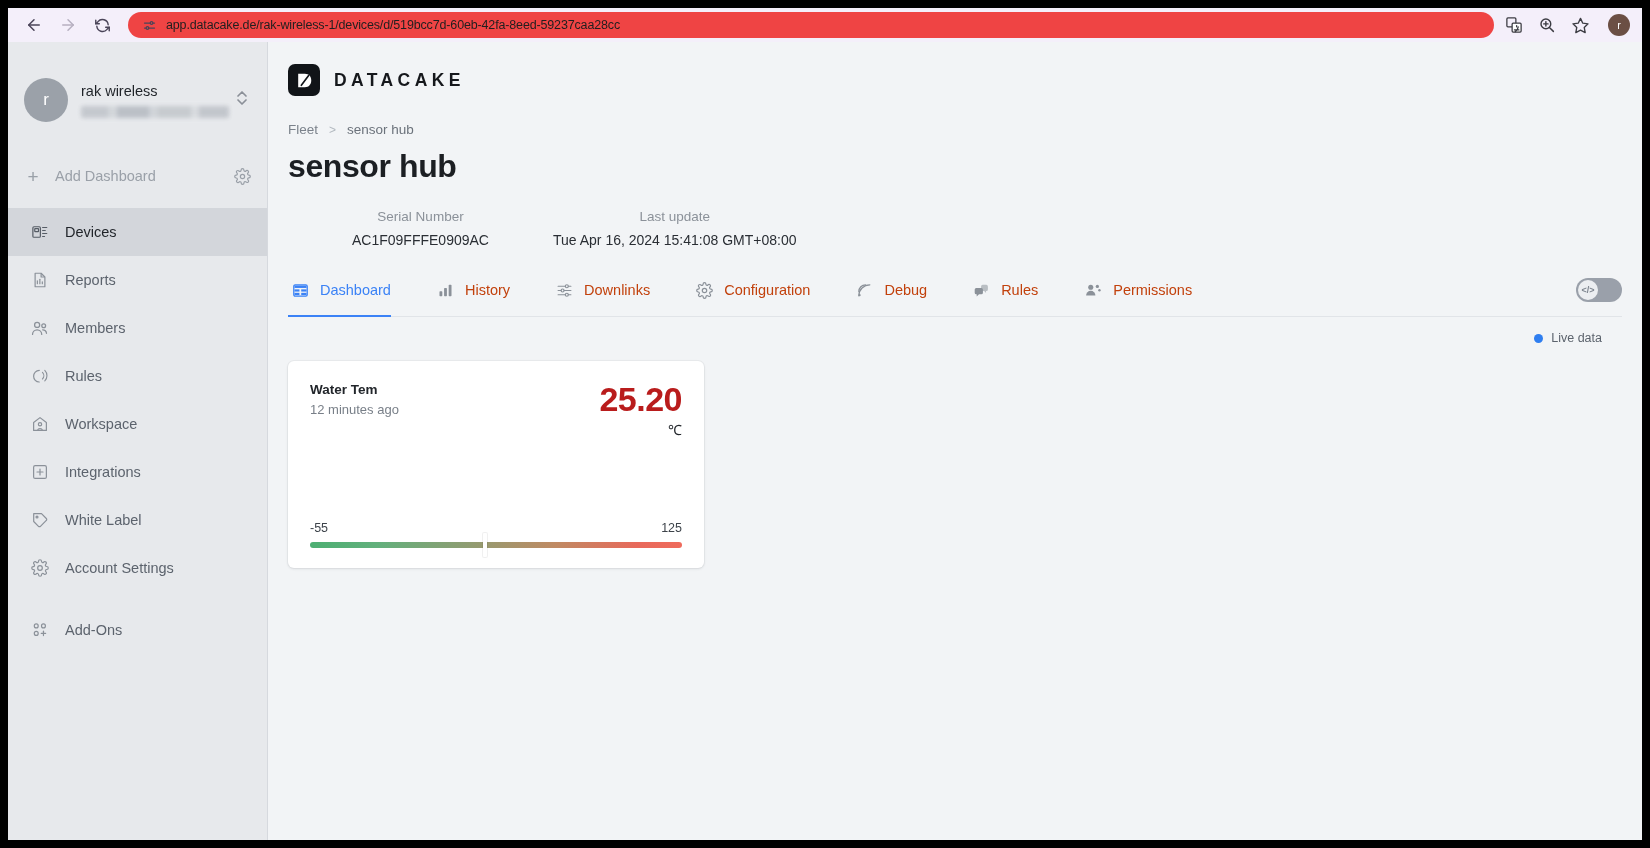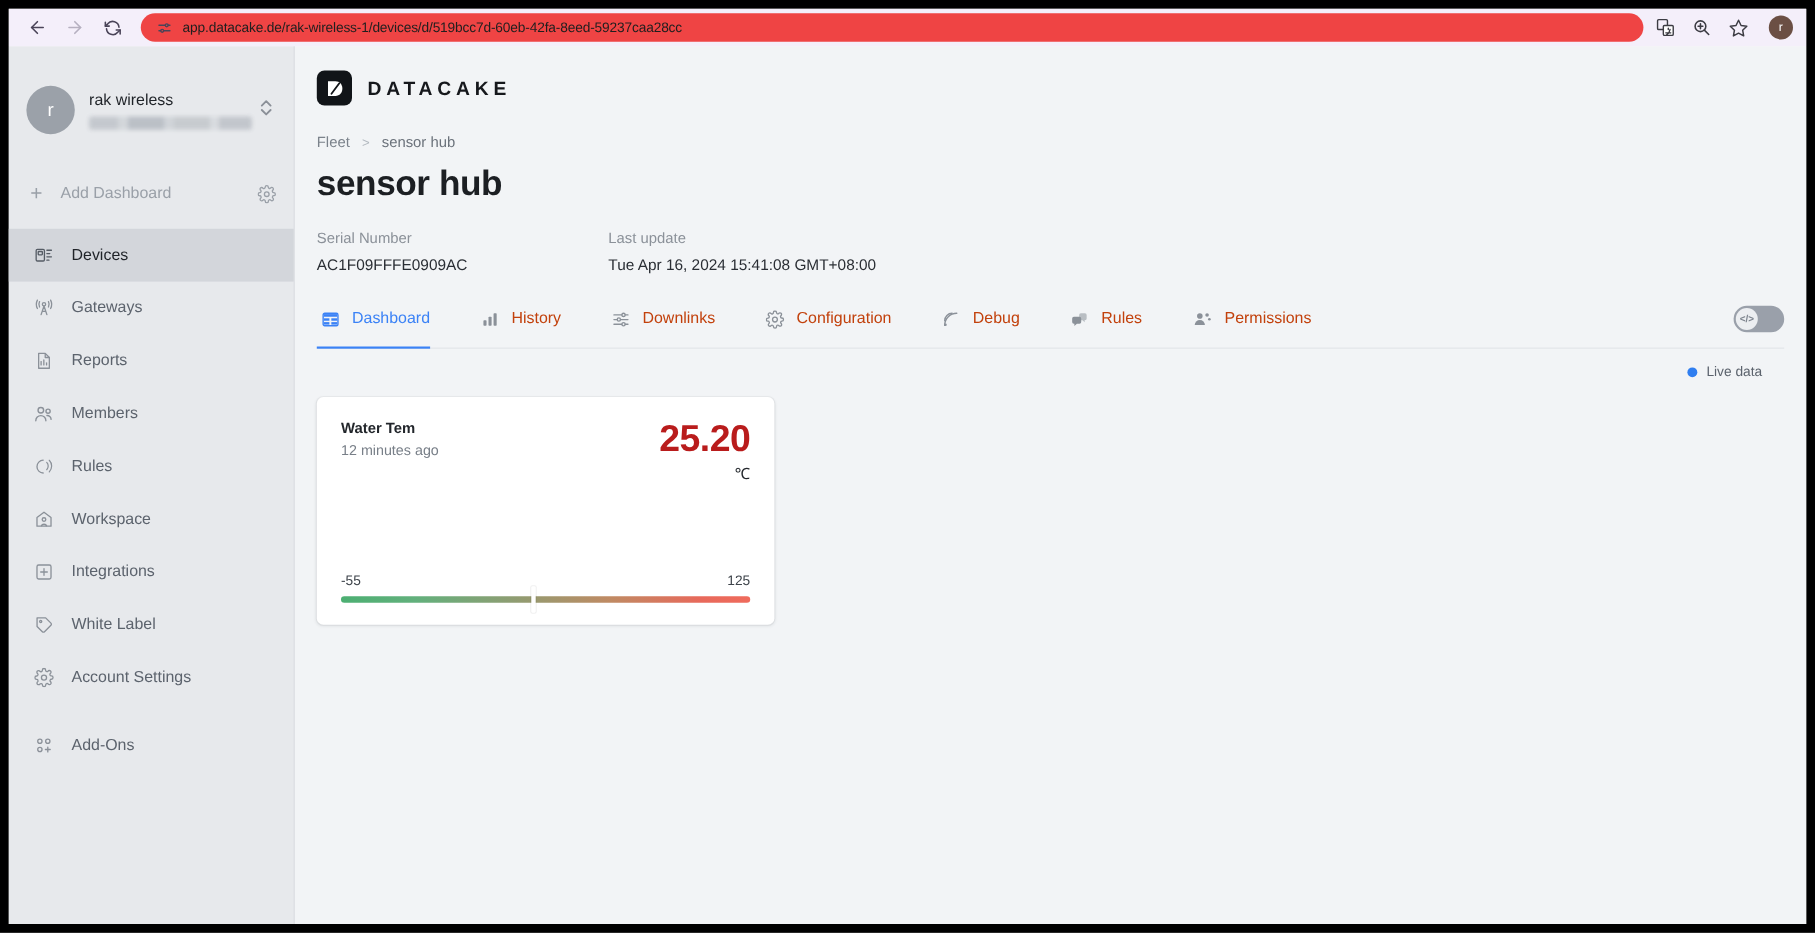--- a/index.html
+++ b/index.html
@@ -112,21 +112,21 @@
   .brand-word {
     font-size: 17.5px; letter-spacing: 4.4px; color: #16181c; font-weight: 700;
   }
 
   .breadcrumb { display: flex; align-items: center; gap: 11px; font-size: 13.5px; color: #7b828b; margin-bottom: 11px;}
   .breadcrumb .sep { color: #b2b8bf; font-size: 12px; }
   .breadcrumb .crumb-last { color: #6b727b; }
 
   .page-title { font-size: 32px; font-weight: 700; color: #1c1f23; letter-spacing: -0.4px; margin-bottom: 24px;}
 
-  .meta-row { display: flex; gap: 0; margin-bottom: 30px; }
+  .meta-row { display: flex; gap: 0; margin-bottom: 30px; text-align: center; }
   .meta-block { width: 265px; }
   .meta-block.wide { width: auto; }
   .meta-label { font-size: 13.5px; color: #8b9199; margin-bottom: 8px;}
   .meta-value { font-size: 14px; color: #2a2e34; }
 
   .tabbar {
     display: flex; gap: 0;
     border-bottom: 1px solid #e1e4e8;
     margin-right: 20px; position: relative;
   }
@@ -290,31 +290,20 @@
                 <rect x="5" y="7.5" width="5" height="4" rx=".6"></rect>
                 <line x1="15.5" y1="6" x2="21" y2="6" stroke-linecap="round"></line>
                 <line x1="15.5" y1="10" x2="19" y2="10" stroke-linecap="round"></line>
                 <line x1="15.5" y1="14" x2="21" y2="14" stroke-linecap="round"></line>
                 <line x1="15.5" y1="18" x2="18" y2="18" stroke-linecap="round"></line>
               </svg>
           </span>
           <span>Devices</span>
         </div>
 
-        <div class="nav-item">
-          <span class="ico">
-            <svg width="18" height="18" viewBox="0 0 24 24" fill="none" stroke="currentColor" stroke-width="1.6" stroke-linecap="round">
-                <path d="M12 9.5 8.5 20M12 9.5 15.5 20M9.8 16h4.4"></path>
-                <circle cx="12" cy="7.5" r="2"></circle>
-                <path d="M6.6 4.2a7.5 7.5 0 0 0 0 6.6M17.4 4.2a7.5 7.5 0 0 1 0 6.6"></path>
-                <path d="M4 2.4a11 11 0 0 0 0 10.2M20 2.4a11 11 0 0 1 0 10.2"></path>
-              </svg>
-          </span>
-          <span>Gateways</span>
-        </div>
 
         <div class="nav-item">
           <span class="ico">
             <svg width="18" height="18" viewBox="0 0 24 24" fill="none" stroke="currentColor" stroke-width="1.6" stroke-linejoin="round">
                 <path d="M5.5 3h8l5 5v13h-13z"></path>
                 <path d="M13.5 3v5h5"></path>
                 <line x1="8.5" y1="17" x2="8.5" y2="13" stroke-linecap="round"></line>
                 <line x1="11.8" y1="17" x2="11.8" y2="11" stroke-linecap="round"></line>
                 <line x1="15.1" y1="17" x2="15.1" y2="14.5" stroke-linecap="round"></line>
               </svg>

